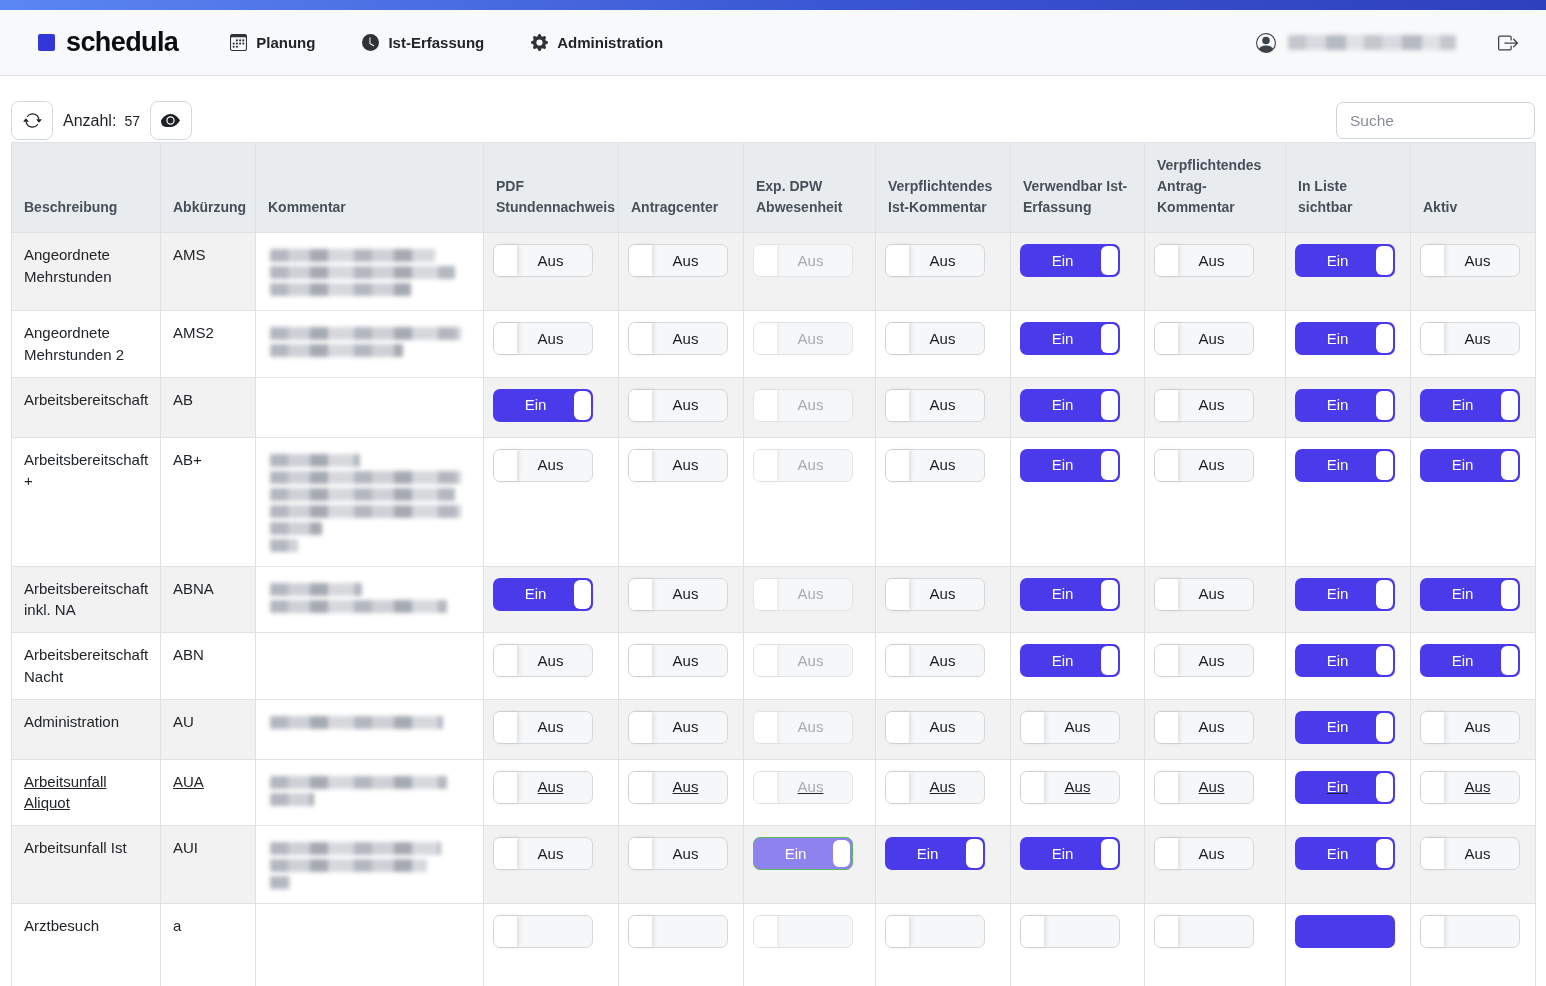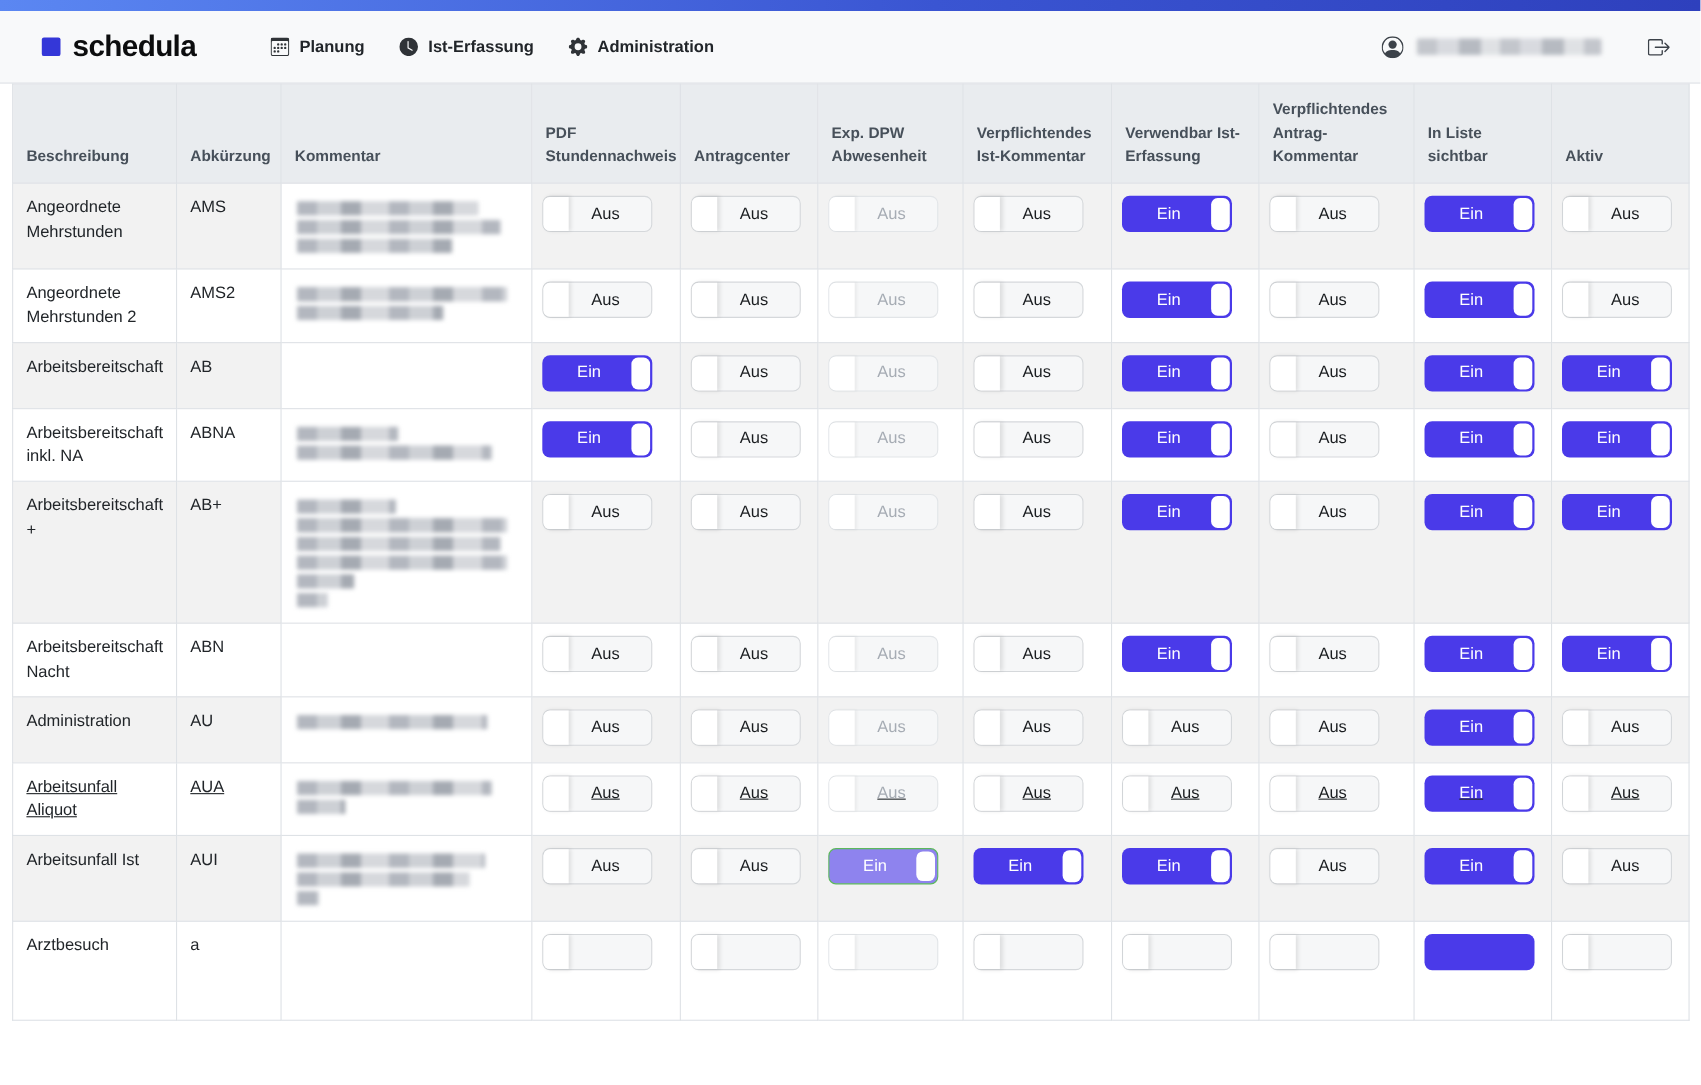--- a/index.html
+++ b/index.html
@@ -14,21 +14,21 @@
   .topstrip { height:10px; background:linear-gradient(90deg,#5b87f2 0%,#3a55d2 55%,#2e40bd 100%); }
 
   
   .navbar {
     height:66px; background:#f8f9fa; border-bottom:1px solid #dee2e6;
     display:flex; align-items:center; padding:0 28px 0 38px;
   }
   .brand { display:flex; align-items:center; gap:11px; cursor:pointer; }
   .brand-square { width:17px; height:17px; background:#3437d8; border-radius:2px; flex:0 0 auto; }
   .brand-name { font-size:27px; font-weight:900; color:#0c0d0e; letter-spacing:-0.6px; }
-  .mainnav { display:flex; gap:32px; margin-left:68px; }
+  .mainnav { display:flex; gap:47px; margin-left:52px; }
   .nav-item { display:flex; align-items:center; gap:9px; font-size:15px; font-weight:600; color:#212529; cursor:pointer; }
   .nav-item svg { width:17px; height:17px; fill:#2f3337; }
   .userarea { margin-left:auto; display:flex; align-items:center; }
   .userarea svg { width:20px; height:20px; fill:#3c4249; }
   .user-name-blur {
     display:inline-block; width:168px; height:15px; margin-left:12px; border-radius:2px;
     background:repeating-linear-gradient(90deg,#c3c6cc 0 18px,#d8dadf 18px 38px,#b6bac1 38px 58px,#dfe1e4 58px 76px);
     filter:blur(2px);
   }
   .logout-btn { margin-left:42px; cursor:pointer; display:flex; align-items:center; }
@@ -135,20 +135,39 @@
       <svg viewBox="0 0 16 16">
           <path fill-rule="evenodd" d="M10 12.5a.5.5 0 0 1-.5.5h-8a.5.5 0 0 1-.5-.5v-9a.5.5 0 0 1 .5-.5h8a.5.5 0 0 1 .5.5v2a.5.5 0 0 0 1 0v-2A1.5 1.5 0 0 0 9.5 2h-8A1.5 1.5 0 0 0 0 3.5v9A1.5 1.5 0 0 0 1.5 14h8a1.5 1.5 0 0 0 1.5-1.5v-2a.5.5 0 0 0-1 0v2z"></path>
           <path fill-rule="evenodd" d="M15.854 8.354a.5.5 0 0 0 0-.708l-3-3a.5.5 0 0 0-.708.708L14.293 7.5H5.5a.5.5 0 0 0 0 1h8.793l-2.147 2.146a.5.5 0 0 0 .708.708l3-3z"></path>
         </svg>
     </span>
   </div>
 </header>
 
 <main>
 
+  <div class="toolbar">
+    <button class="tool-btn">
+      <svg viewBox="0 0 16 16">
+          <path d="M11.534 7h3.932a.25.25 0 0 1 .192.41l-1.966 2.36a.25.25 0 0 1-.384 0l-1.966-2.36a.25.25 0 0 1 .192-.41zm-11 2h3.932a.25.25 0 0 0 .192-.41L2.692 6.23a.25.25 0 0 0-.384 0L.342 8.59A.25.25 0 0 0 .534 9z"></path>
+          <path fill-rule="evenodd" d="M8 3c-1.552 0-2.94.707-3.857 1.818a.5.5 0 1 1-.771-.636A6.002 6.002 0 0 1 13.917 7H12.9A5.002 5.002 0 0 0 8 3zM3.1 9a5.002 5.002 0 0 0 8.757 2.182.5.5 0 1 1 .771.636A6.002 6.002 0 0 1 2.083 9H3.1z"></path>
+        </svg>
+    </button>
+    <div class="anzahl">
+      <span>Anzahl:</span>
+      <span class="val">57</span>
+    </div>
+    <button class="tool-btn">
+      <svg viewBox="0 0 16 16">
+          <path d="M10.5 8a2.5 2.5 0 1 1-5 0 2.5 2.5 0 0 1 5 0z"></path>
+          <path d="M0 8s3-5.5 8-5.5S16 8 16 8s-3 5.5-8 5.5S0 13.5 0 8zm8 3.5a3.5 3.5 0 1 0 0-7 3.5 3.5 0 0 0 0 7z"></path>
+        </svg>
+    </button>
+    <input class="search-input" type="text" placeholder="Suche" style="">
+  </div>
 
   <table id="grid">
     <colgroup>
       <col style="width:149px">
         <col style="width:95px">
         <col style="width:228px">
       <col style="width:135px">
         <col style="width:125px">
         <col style="width:132px">
       <col style="width:135px">
@@ -338,78 +357,20 @@
               <span class="knob"></span>
             </div>
           </td>
           <td class="td-toggle">
             <div class="toggle t-on">
               <span class="tlabel">Ein</span>
               <span class="knob"></span>
             </div>
           </td>
         </tr>
-        <tr style="height: 65px;">
-          <td class="td-text">Arbeitsbereitschaft inkl. NA</td>
-          <td class="td-text">ABNA</td>
-          <td class="td-comment">
-            <div class="redact">
-              <div class="blur-line" style="width: 46%;"></div>
-              <div class="blur-line" style="width: 88%;"></div>
-            </div>
-          </td>
-          <td class="td-toggle">
-            <div class="toggle t-on">
-              <span class="tlabel">Ein</span>
-              <span class="knob"></span>
-            </div>
-          </td>
-          <td class="td-toggle">
-            <div class="toggle t-off">
-              <span class="tlabel">Aus</span>
-              <span class="knob"></span>
-            </div>
-          </td>
-          <td class="td-toggle">
-            <div class="toggle t-off t-disabled">
-              <span class="tlabel">Aus</span>
-              <span class="knob"></span>
-            </div>
-          </td>
-          <td class="td-toggle">
-            <div class="toggle t-off">
-              <span class="tlabel">Aus</span>
-              <span class="knob"></span>
-            </div>
-          </td>
-          <td class="td-toggle">
-            <div class="toggle t-on">
-              <span class="tlabel">Ein</span>
-              <span class="knob"></span>
-            </div>
-          </td>
-          <td class="td-toggle">
-            <div class="toggle t-off">
-              <span class="tlabel">Aus</span>
-              <span class="knob"></span>
-            </div>
-          </td>
-          <td class="td-toggle">
-            <div class="toggle t-on">
-              <span class="tlabel">Ein</span>
-              <span class="knob"></span>
-            </div>
-          </td>
-          <td class="td-toggle">
-            <div class="toggle t-on">
-              <span class="tlabel">Ein</span>
-              <span class="knob"></span>
-            </div>
-          </td>
-        </tr>
         <tr style="height: 125px;">
           <td class="td-text">Arbeitsbereitschaft +</td>
           <td class="td-text">AB+</td>
           <td class="td-comment">
             <div class="redact">
               <div class="blur-line" style="width: 45%;"></div>
               <div class="blur-line" style="width: 95%;"></div>
               <div class="blur-line" style="width: 92%;"></div>
               <div class="blur-line" style="width: 95%;"></div>
               <div class="blur-line" style="width: 26%;"></div>
@@ -459,20 +420,78 @@
             </div>
           </td>
           <td class="td-toggle">
             <div class="toggle t-on">
               <span class="tlabel">Ein</span>
               <span class="knob"></span>
             </div>
           </td>
         </tr>
         <tr style="height: 65px;">
+          <td class="td-text">Arbeitsbereitschaft inkl. NA</td>
+          <td class="td-text">ABNA</td>
+          <td class="td-comment">
+            <div class="redact">
+              <div class="blur-line" style="width: 46%;"></div>
+              <div class="blur-line" style="width: 88%;"></div>
+            </div>
+          </td>
+          <td class="td-toggle">
+            <div class="toggle t-on">
+              <span class="tlabel">Ein</span>
+              <span class="knob"></span>
+            </div>
+          </td>
+          <td class="td-toggle">
+            <div class="toggle t-off">
+              <span class="tlabel">Aus</span>
+              <span class="knob"></span>
+            </div>
+          </td>
+          <td class="td-toggle">
+            <div class="toggle t-off t-disabled">
+              <span class="tlabel">Aus</span>
+              <span class="knob"></span>
+            </div>
+          </td>
+          <td class="td-toggle">
+            <div class="toggle t-off">
+              <span class="tlabel">Aus</span>
+              <span class="knob"></span>
+            </div>
+          </td>
+          <td class="td-toggle">
+            <div class="toggle t-on">
+              <span class="tlabel">Ein</span>
+              <span class="knob"></span>
+            </div>
+          </td>
+          <td class="td-toggle">
+            <div class="toggle t-off">
+              <span class="tlabel">Aus</span>
+              <span class="knob"></span>
+            </div>
+          </td>
+          <td class="td-toggle">
+            <div class="toggle t-on">
+              <span class="tlabel">Ein</span>
+              <span class="knob"></span>
+            </div>
+          </td>
+          <td class="td-toggle">
+            <div class="toggle t-on">
+              <span class="tlabel">Ein</span>
+              <span class="knob"></span>
+            </div>
+          </td>
+        </tr>
+        <tr style="height: 65px;">
           <td class="td-text">Arbeitsbereitschaft Nacht</td>
           <td class="td-text">ABN</td>
           <td class="td-comment">
             <div class="redact"></div>
           </td>
           <td class="td-toggle">
             <div class="toggle t-off">
               <span class="tlabel">Aus</span>
               <span class="knob"></span>
             </div>

